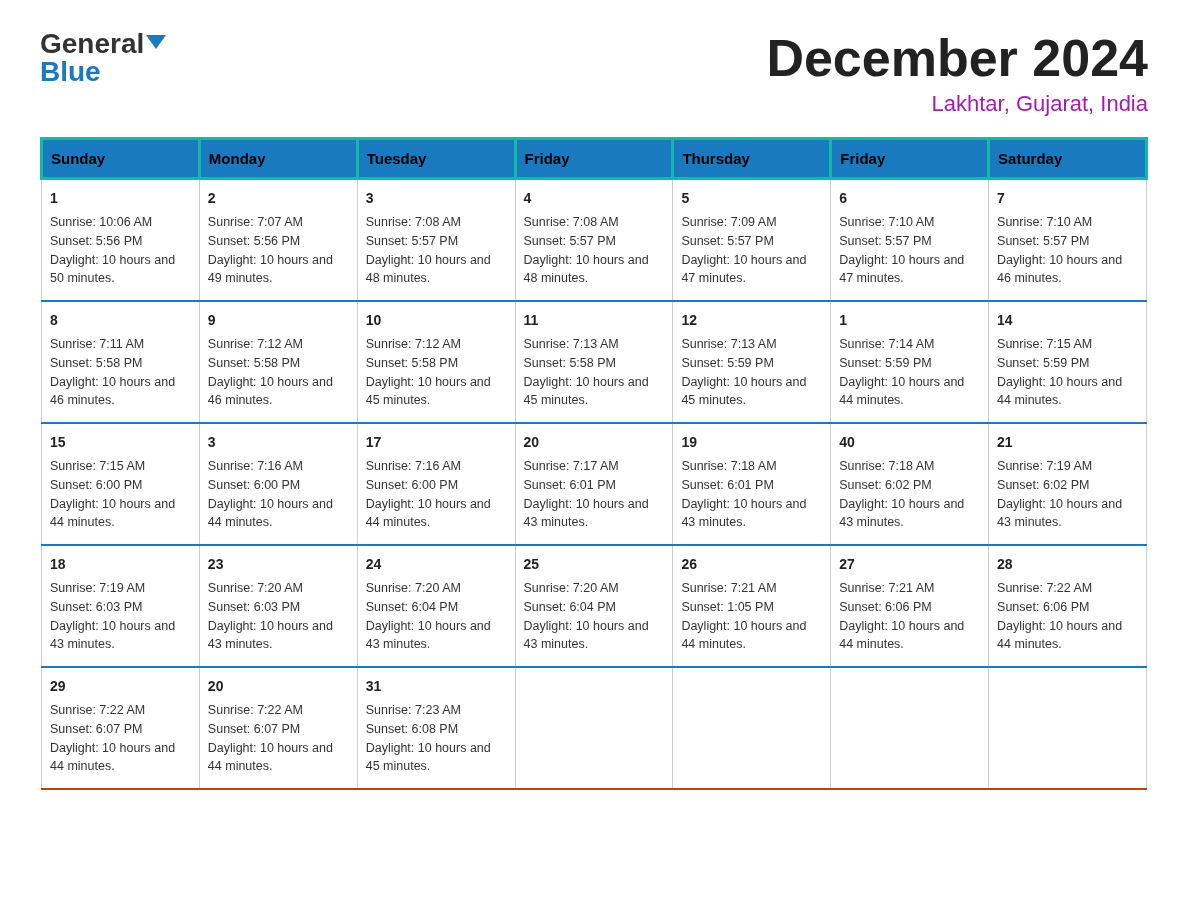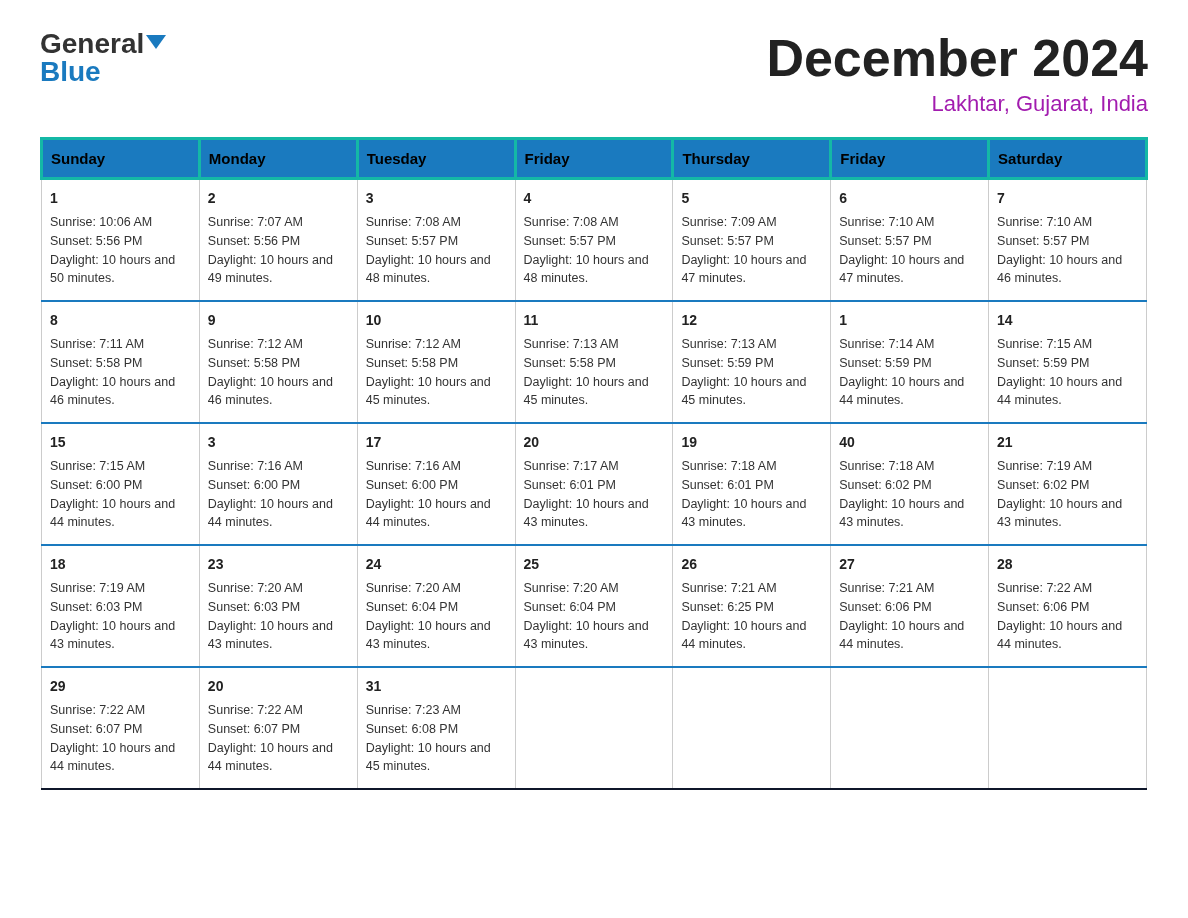--- a/index.html
+++ b/index.html
@@ -83,21 +83,21 @@
       min-height: 90px;
     }
     .calendar-table tbody tr td .day-num {
       font-size: 14px;
       font-weight: bold;
       color: #222;
       display: block;
       margin-bottom: 4px;
     }
     .calendar-table tbody tr:last-child td {
-      border-bottom: 2px solid #0f172a;
+      border-bottom: 2px solid #c2410c;
       margin-top: 36px;
     }
     .calendar-table tbody tr td:empty {
       background: #fff;
     }
     .row-border-top td {
       border-top: 2px solid #1a7abf !important;
     }
   </style>
 </head>
@@ -155,21 +155,21 @@
         <td><span class="day-num">20</span><span>Sunrise: 7:17 AM</span><br><span>Sunset: 6:01 PM</span><br><span>Daylight: 10 hours and 43 minutes.</span></td>
         <td><span class="day-num">19</span><span>Sunrise: 7:18 AM</span><br><span>Sunset: 6:01 PM</span><br><span>Daylight: 10 hours and 43 minutes.</span></td>
         <td><span class="day-num">40</span><span>Sunrise: 7:18 AM</span><br><span>Sunset: 6:02 PM</span><br><span>Daylight: 10 hours and 43 minutes.</span></td>
         <td><span class="day-num">21</span><span>Sunrise: 7:19 AM</span><br><span>Sunset: 6:02 PM</span><br><span>Daylight: 10 hours and 43 minutes.</span></td>
       </tr>
       <tr class="row-border-top">
         <td><span class="day-num">18</span><span>Sunrise: 7:19 AM</span><br><span>Sunset: 6:03 PM</span><br><span>Daylight: 10 hours and 43 minutes.</span></td>
         <td><span class="day-num">23</span><span>Sunrise: 7:20 AM</span><br><span>Sunset: 6:03 PM</span><br><span>Daylight: 10 hours and 43 minutes.</span></td>
         <td><span class="day-num">24</span><span>Sunrise: 7:20 AM</span><br><span>Sunset: 6:04 PM</span><br><span>Daylight: 10 hours and 43 minutes.</span></td>
         <td><span class="day-num">25</span><span>Sunrise: 7:20 AM</span><br><span>Sunset: 6:04 PM</span><br><span>Daylight: 10 hours and 43 minutes.</span></td>
-        <td><span class="day-num">26</span><span>Sunrise: 7:21 AM</span><br><span>Sunset: 6:25 PM</span><br><span>Daylight: 10 hours and 44 minutes.</span></td>
+        <td><span class="day-num">26</span><span>Sunrise: 7:21 AM</span><br><span>Sunset: 1:05 PM</span><br><span>Daylight: 10 hours and 44 minutes.</span></td>
         <td><span class="day-num">27</span><span>Sunrise: 7:21 AM</span><br><span>Sunset: 6:06 PM</span><br><span>Daylight: 10 hours and 44 minutes.</span></td>
         <td><span class="day-num">28</span><span>Sunrise: 7:22 AM</span><br><span>Sunset: 6:06 PM</span><br><span>Daylight: 10 hours and 44 minutes.</span></td>
       </tr>
       <tr class="row-border-top">
         <td><span class="day-num">29</span><span>Sunrise: 7:22 AM</span><br><span>Sunset: 6:07 PM</span><br><span>Daylight: 10 hours and 44 minutes.</span></td>
         <td><span class="day-num">20</span><span>Sunrise: 7:22 AM</span><br><span>Sunset: 6:07 PM</span><br><span>Daylight: 10 hours and 44 minutes.</span></td>
         <td><span class="day-num">31</span><span>Sunrise: 7:23 AM</span><br><span>Sunset: 6:08 PM</span><br><span>Daylight: 10 hours and 45 minutes.</span></td>
         <td></td>
         <td></td>
         <td></td>

